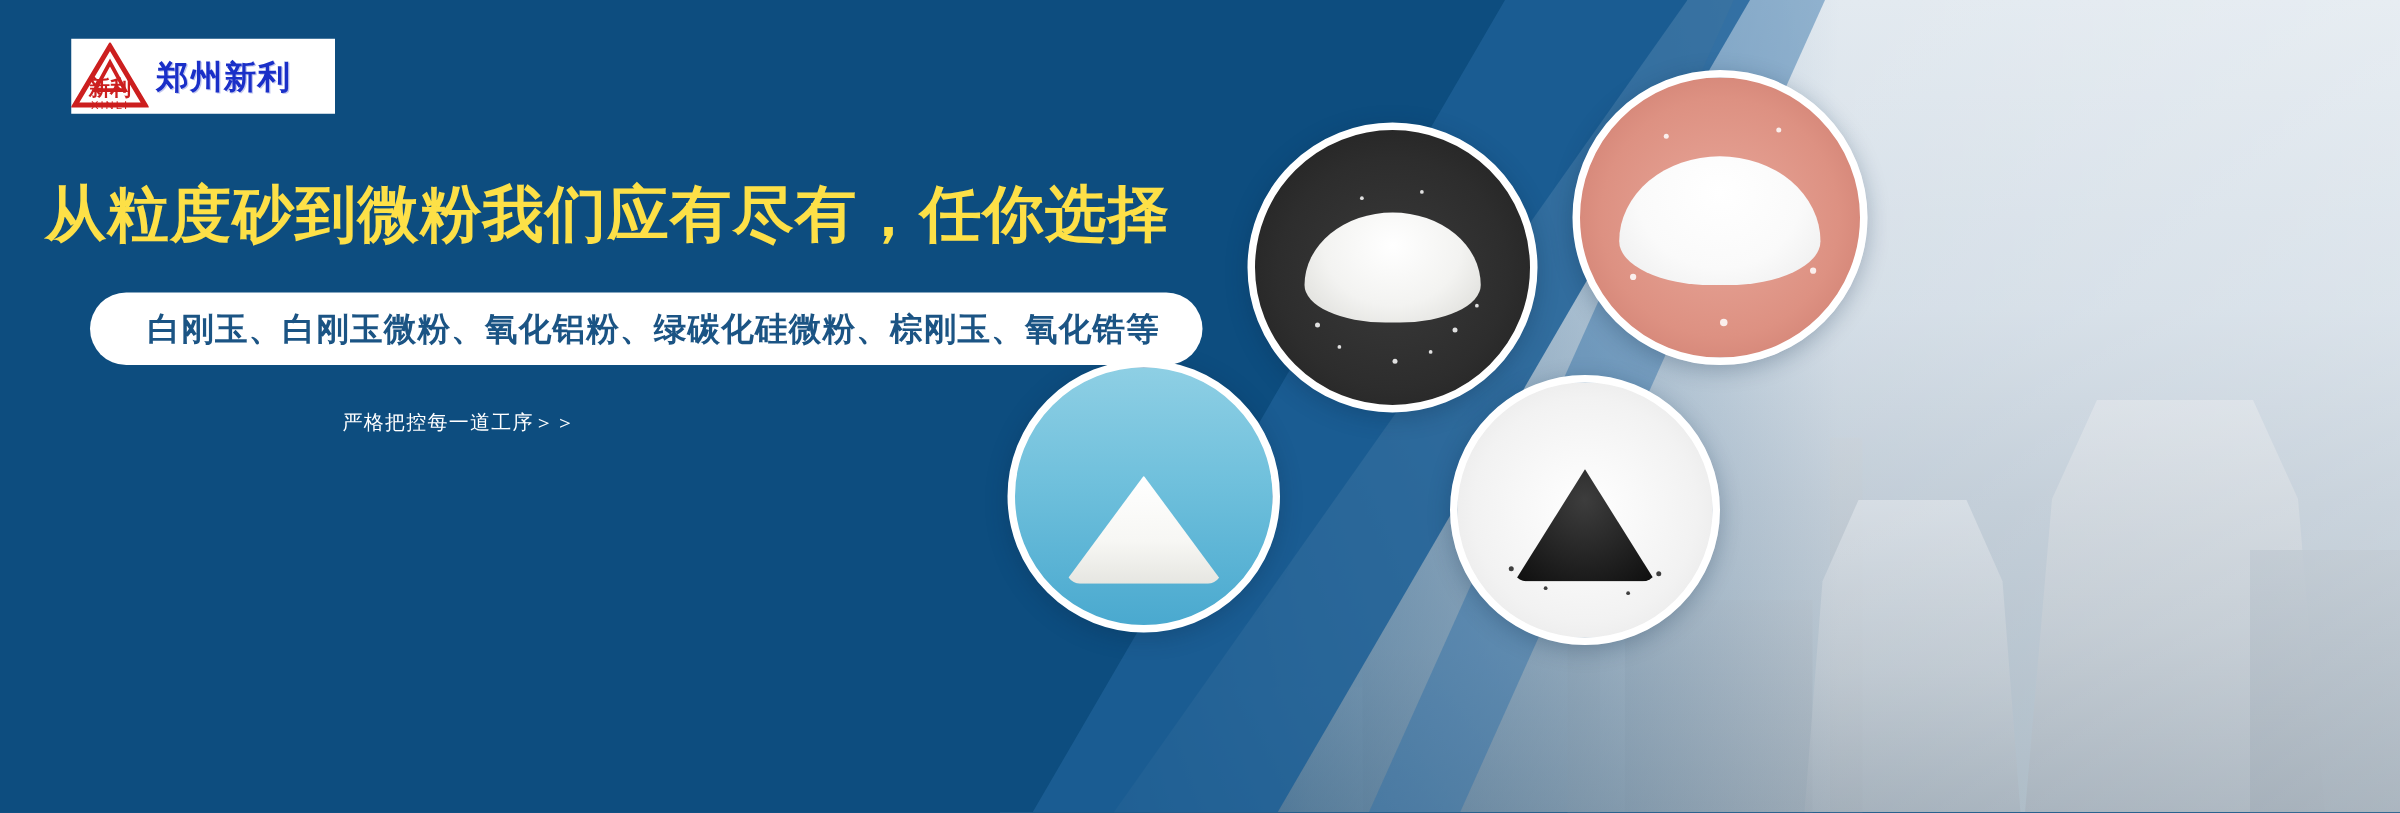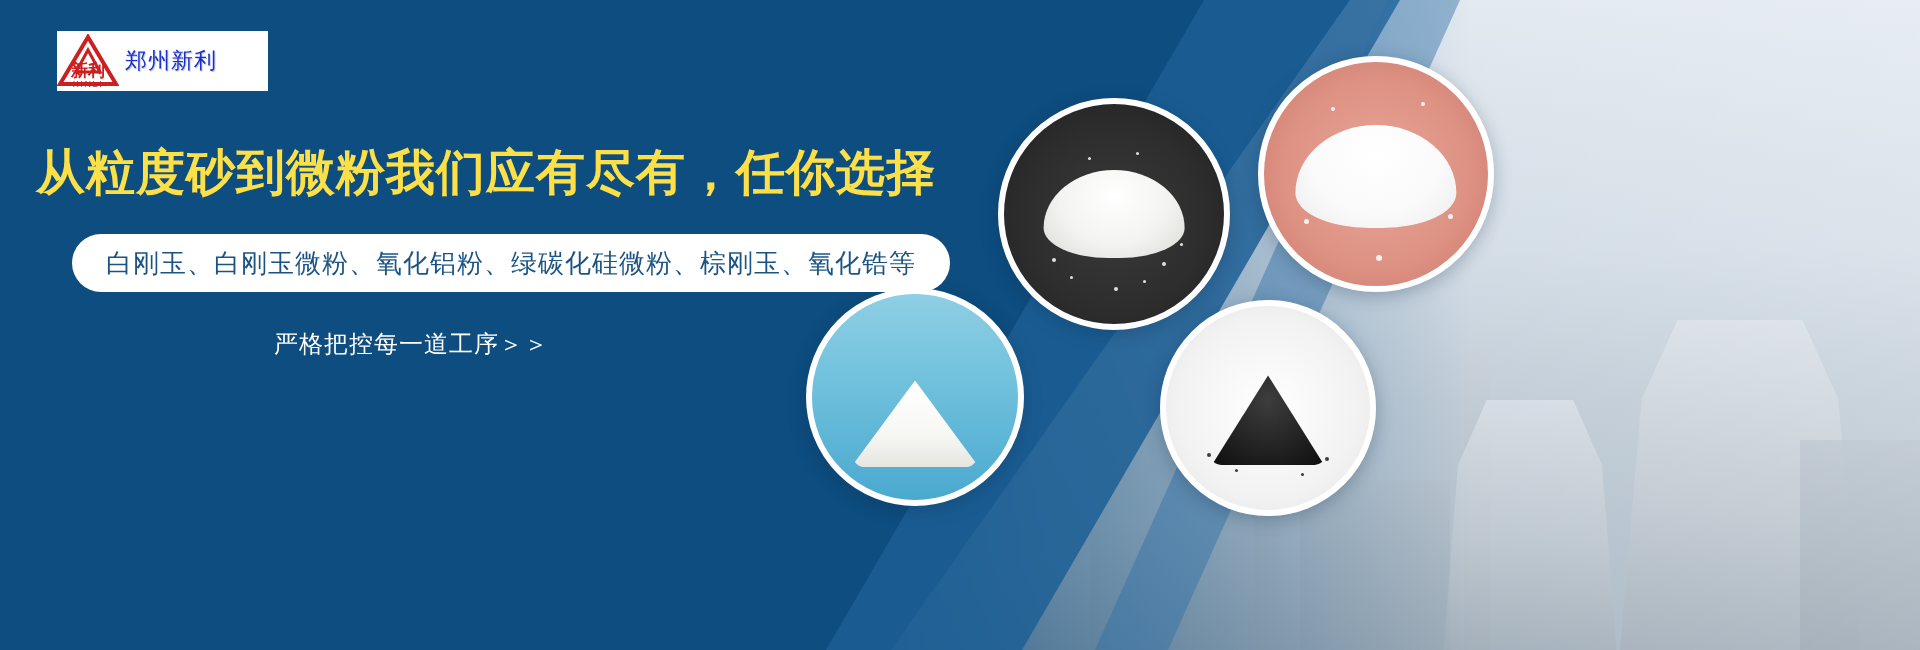--- a/index.html
+++ b/index.html
@@ -95,22 +95,22 @@
     z-index:8;
   }
   .logo-mark {
     position:relative;
     width:62px; height:54px;
     flex:0 0 62px;
   }
   .logo-mark svg { display:block; }
   .logo-cn {
     font-family:"Liberation Sans","DejaVu Sans",sans-serif;
-    font-size:22px;
-    font-weight:normal;
+    font-size:26px;
+    font-weight:bold;
     color:#1a2fc8;
     letter-spacing:1px;
     margin-left:6px;
     line-height:1;
     text-shadow:1px 1px 0 rgba(120,130,220,.45);
     white-space:nowrap;
   }
 
   
   .copy { position:absolute; left:0; top:0; z-index:9; }
@@ -136,27 +136,28 @@
     display:flex;
     align-items:center;
     justify-content:center;
     padding:0 34px;
   }
   .pill-text {
     font-size:26px;
     color:#1b5484;
     letter-spacing:1px;
     white-space:nowrap;
-    font-weight:400;
+    font-weight:700;
+    margin-left:12px;
   }
 
   .subline {
     position:absolute;
     left:274px; top:328px;
-    font-size:24px;
+    font-size:16px;
     color:#ffffff;
     letter-spacing:1px;
     white-space:nowrap;
   }
 
   
   .circle {
     position:absolute;
     border-radius:50%;
     border:6px solid #ffffff;

